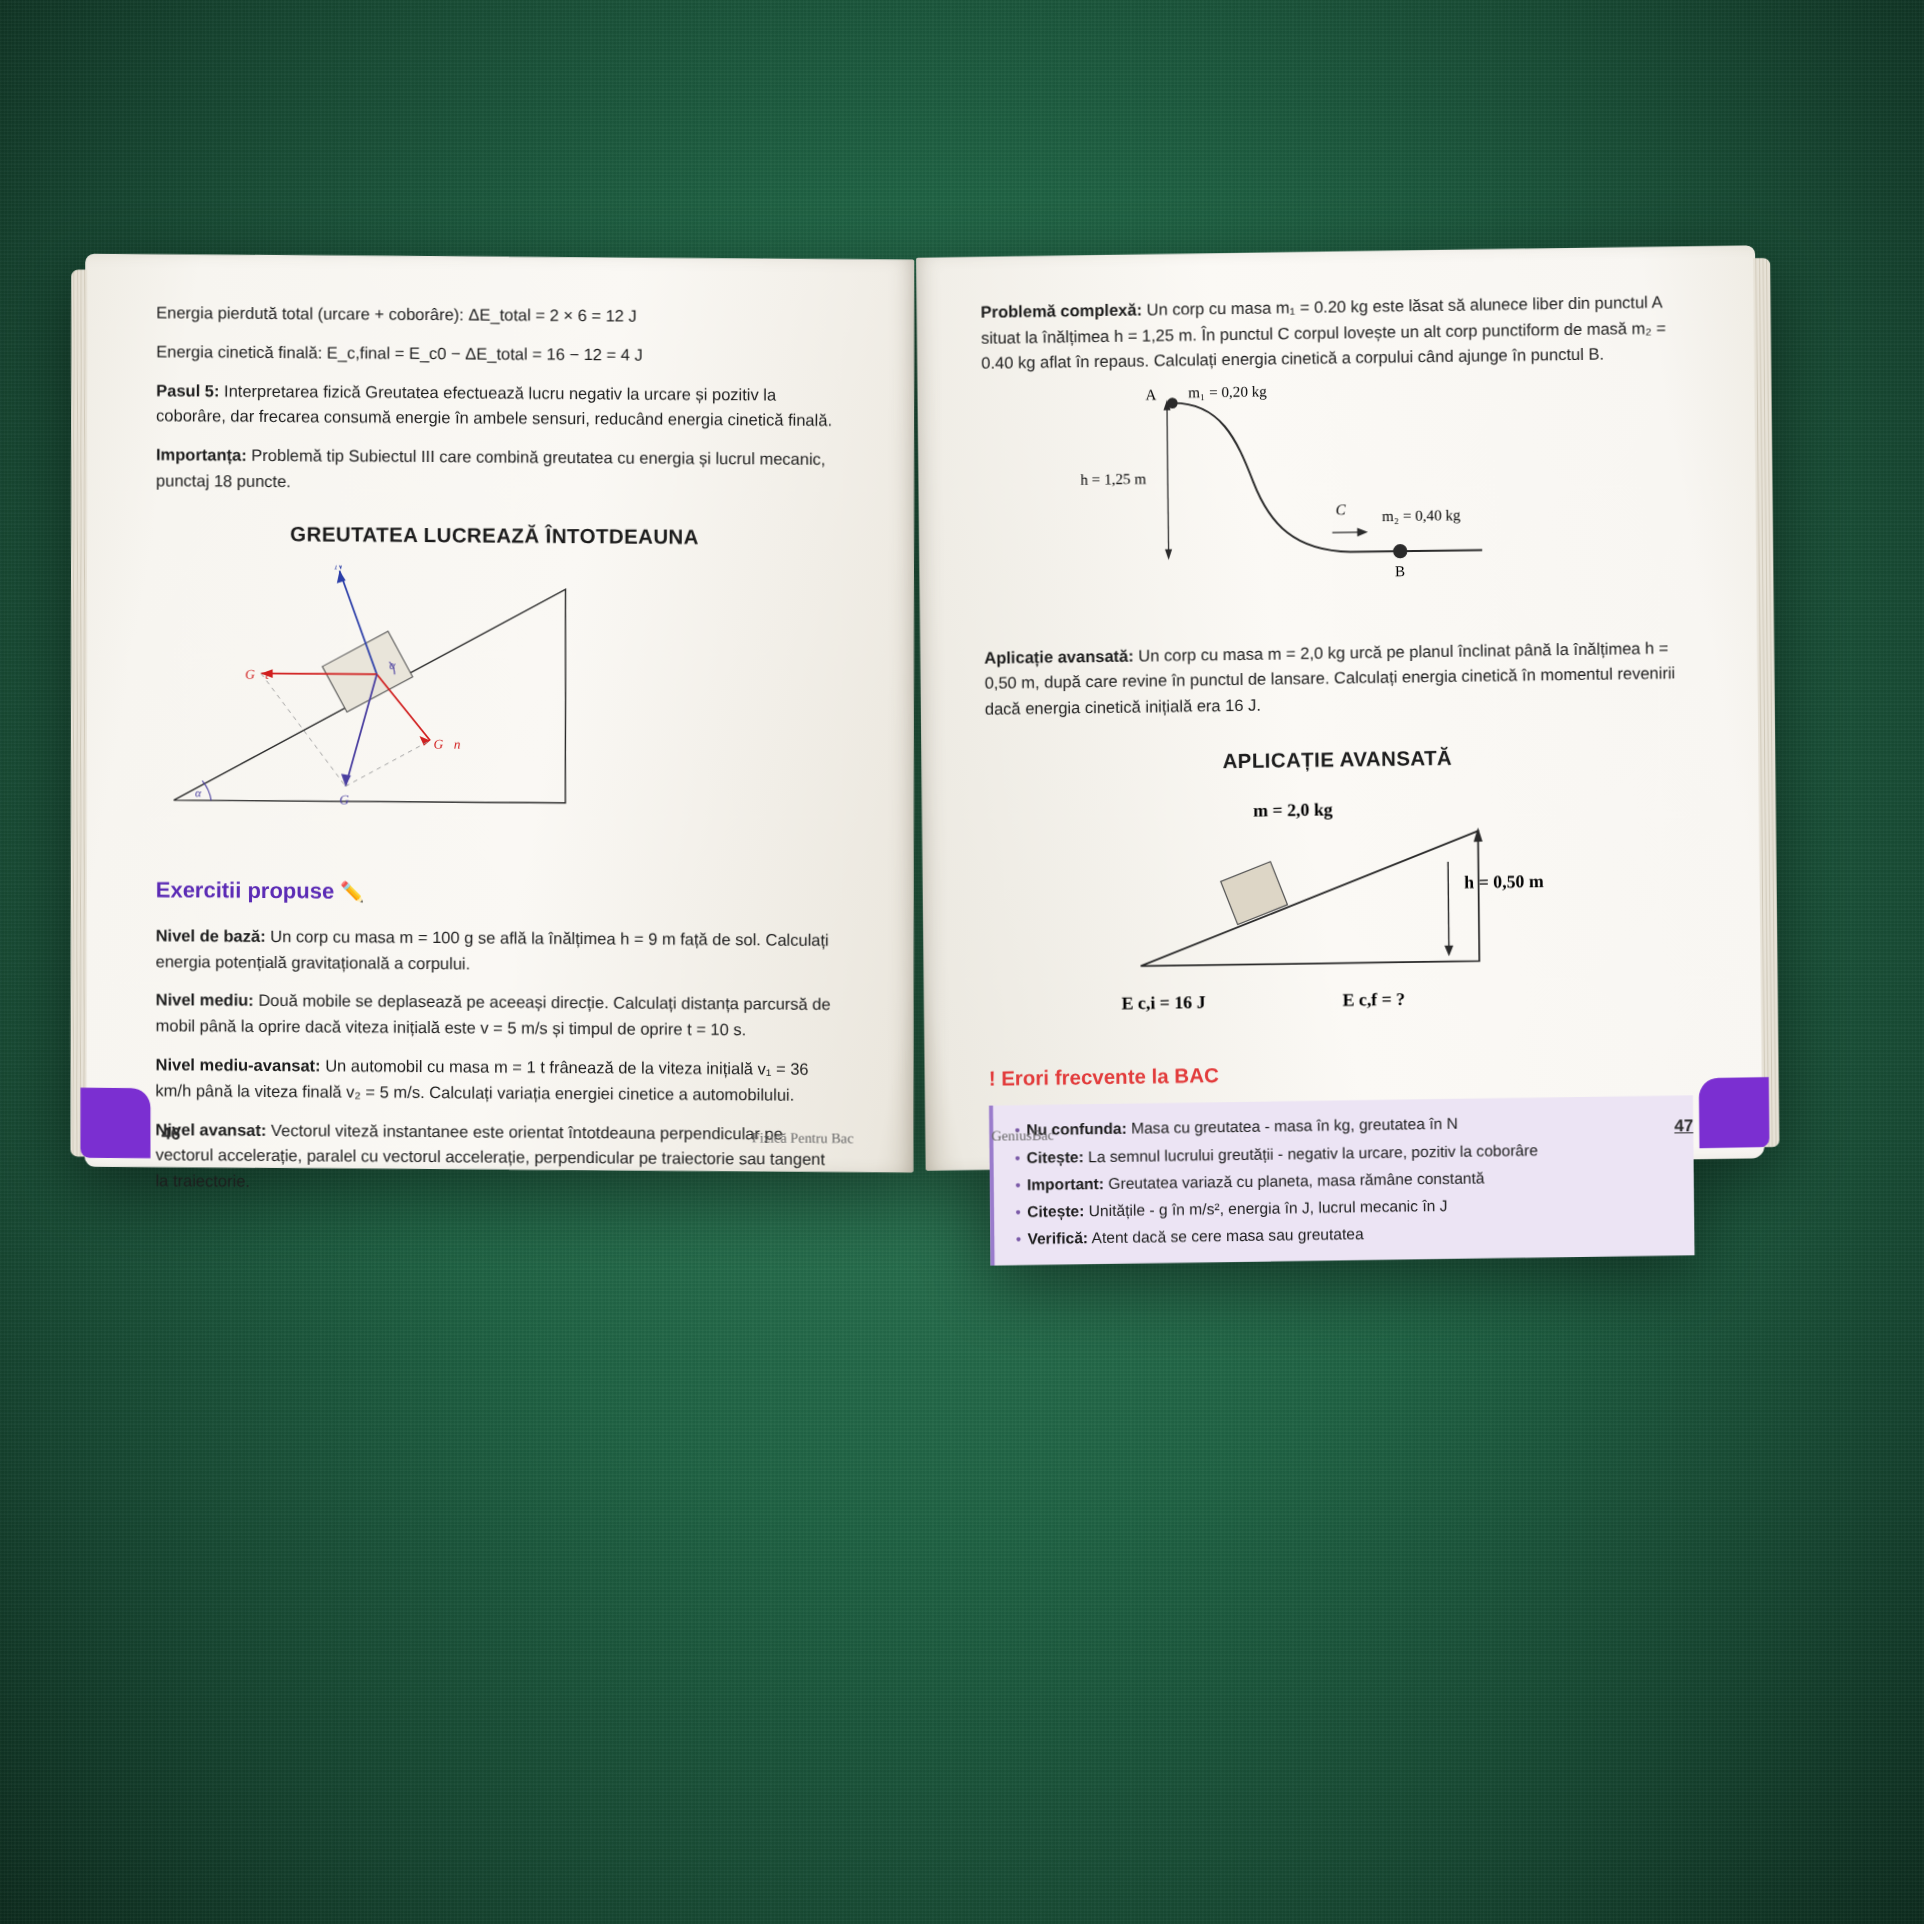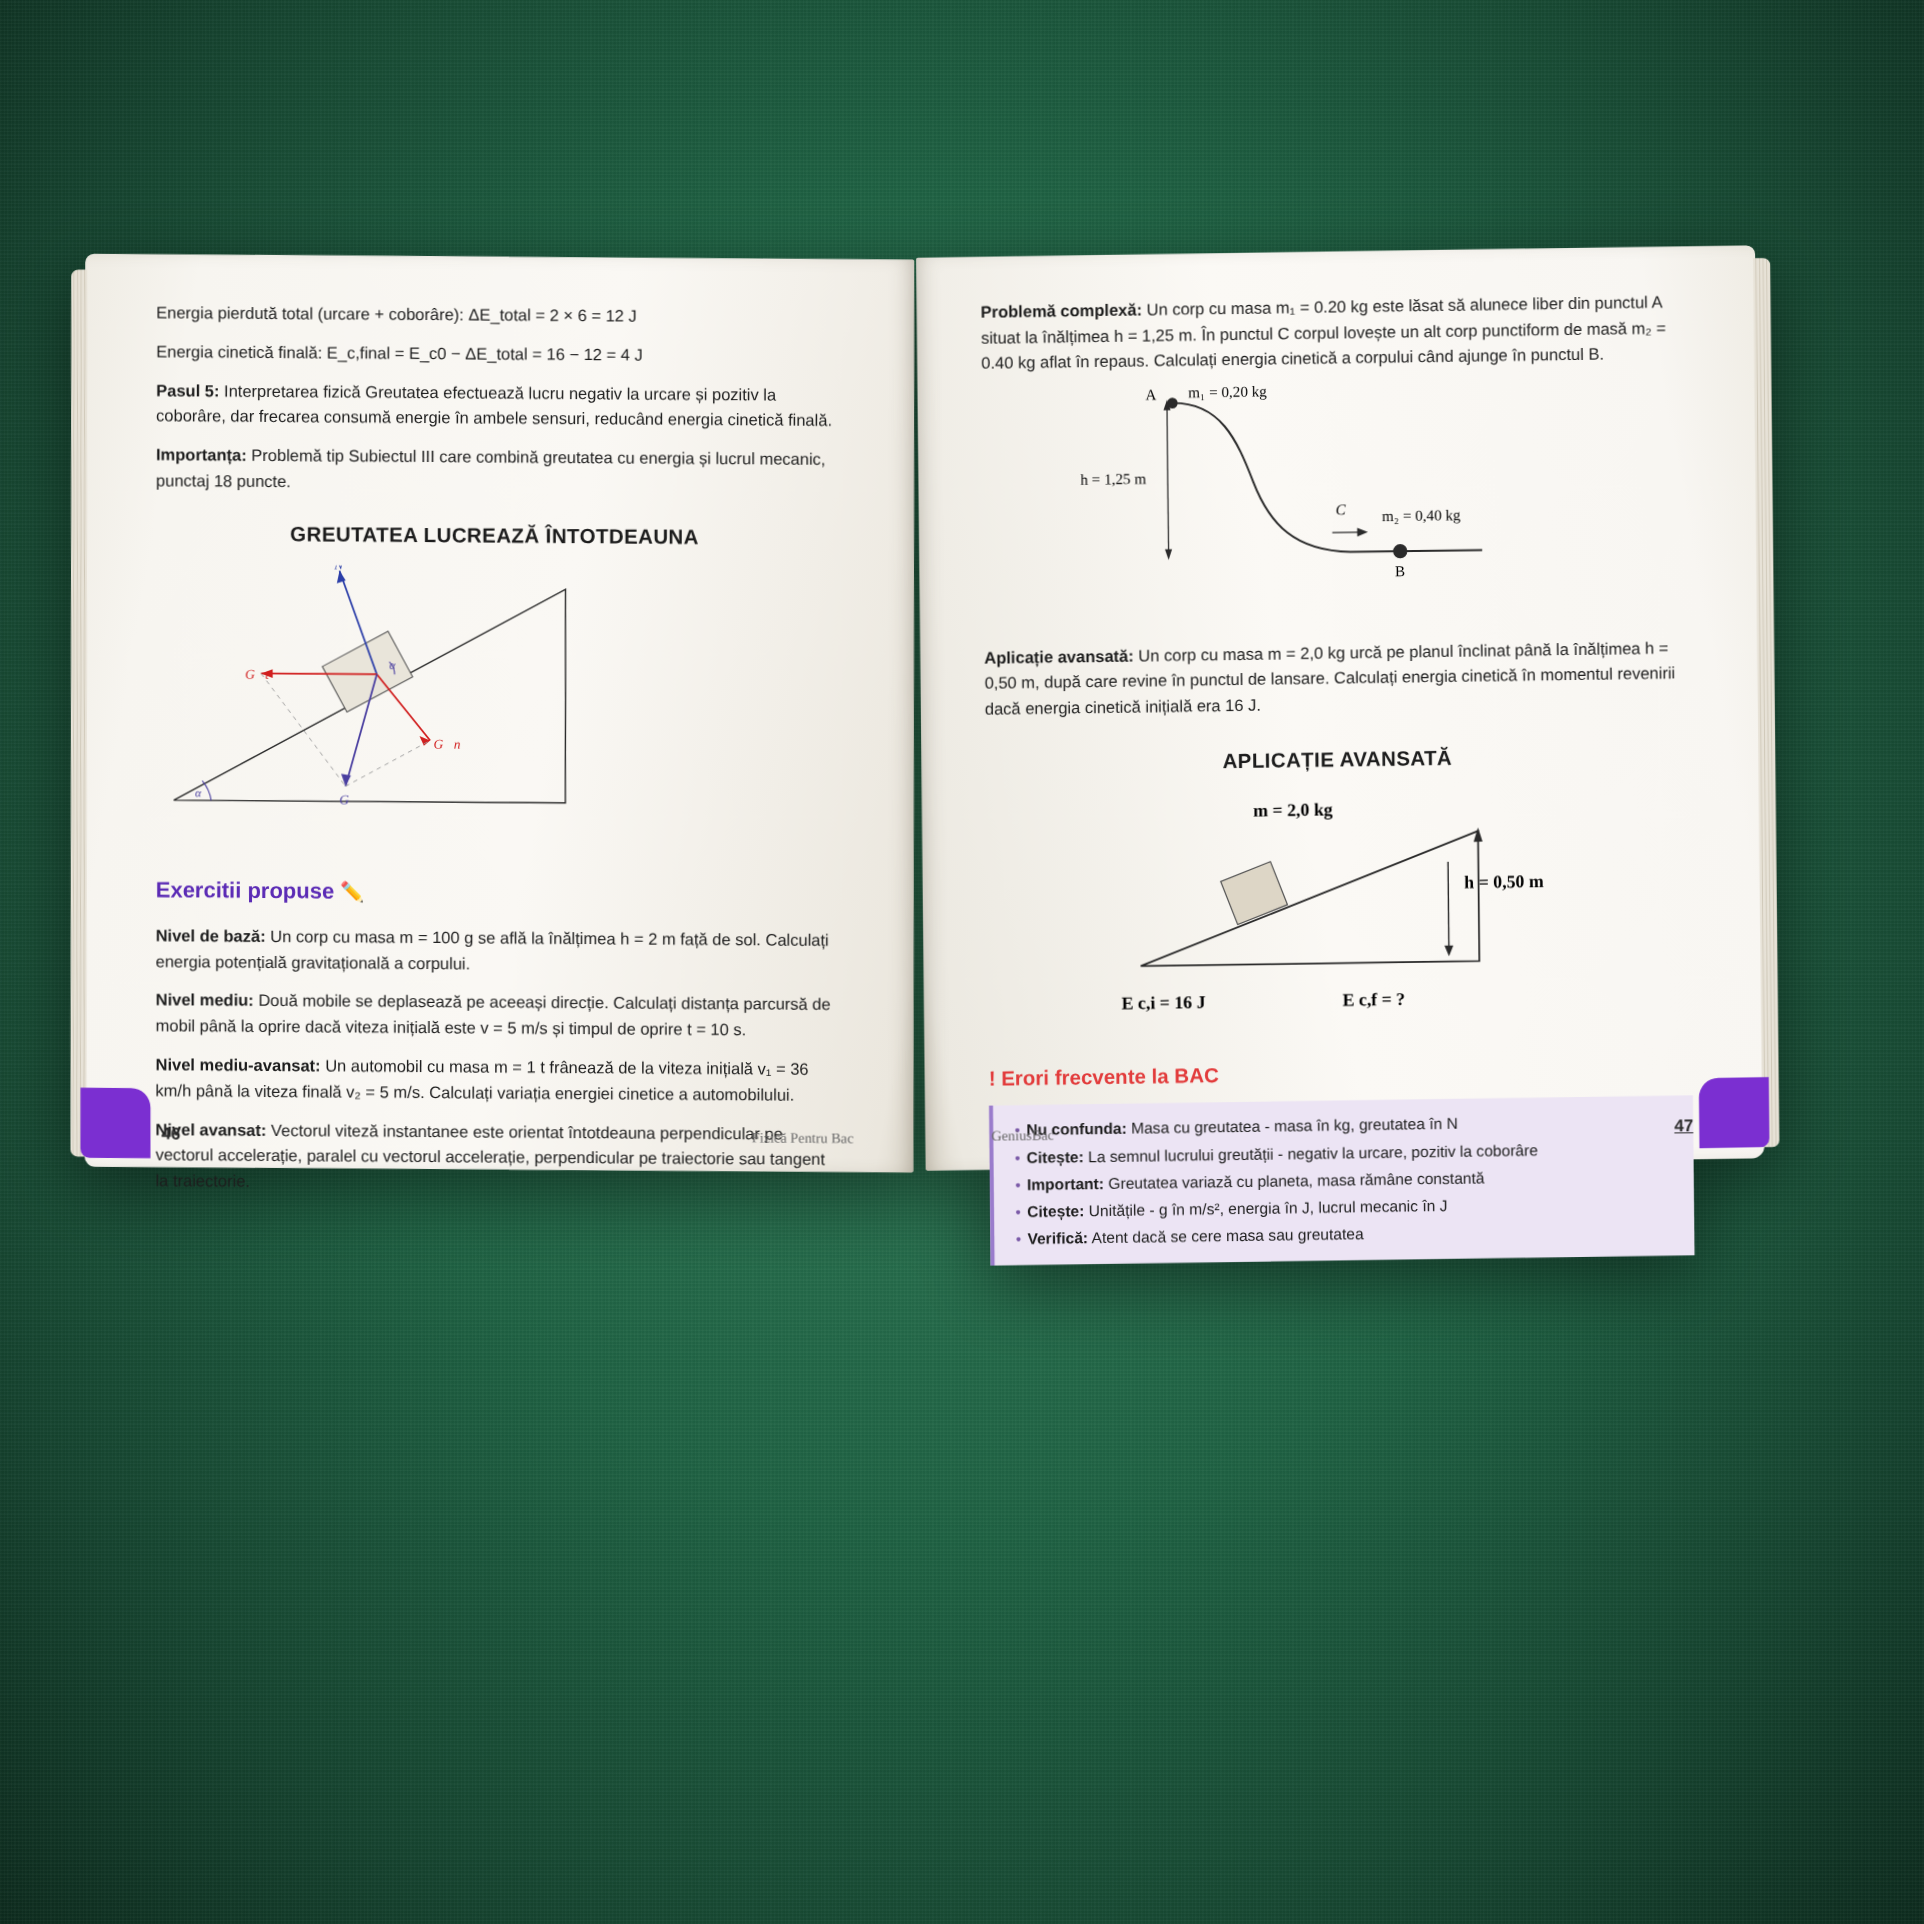--- a/index.html
+++ b/index.html
@@ -199,21 +199,21 @@
             <text x="44" y="261" font-size="13" fill="#4a3fa0" font-style="italic">α</text>
           </svg>
         </div>
 
         <div class="exercitii">
           <span>Exercitii propuse</span>
           <span class="pencil">✏️</span>
         </div>
 
         <p>
-          <b>Nivel de bază:</b><span> Un corp cu masa m = 100 g se află la înălțimea h = 2 m față de sol. Calculați energia potențială gravitațională a corpului.</span>
+          <b>Nivel de bază:</b><span> Un corp cu masa m = 100 g se află la înălțimea h = 9 m față de sol. Calculați energia potențială gravitațională a corpului.</span>
         </p>
         <p>
           <b>Nivel mediu:</b><span> Două mobile se deplasează pe aceeași direcție. Calculați distanța parcursă de mobil până la oprire dacă viteza inițială este v = 5 m/s și timpul de oprire t = 10 s.</span>
         </p>
         <p>
           <b>Nivel mediu-avansat:</b><span> Un automobil cu masa m = 1 t frânează de la viteza inițială v₁ = 36 km/h până la viteza finală v₂ = 5 m/s. Calculați variația energiei cinetice a automobilului.</span>
         </p>
         <p>
           <b>Nivel avansat:</b><span> Vectorul viteză instantanee este orientat întotdeauna perpendicular pe vectorul accelerație, paralel cu vectorul accelerație, perpendicular pe traiectorie sau tangent la traiectorie.</span>
         </p>

